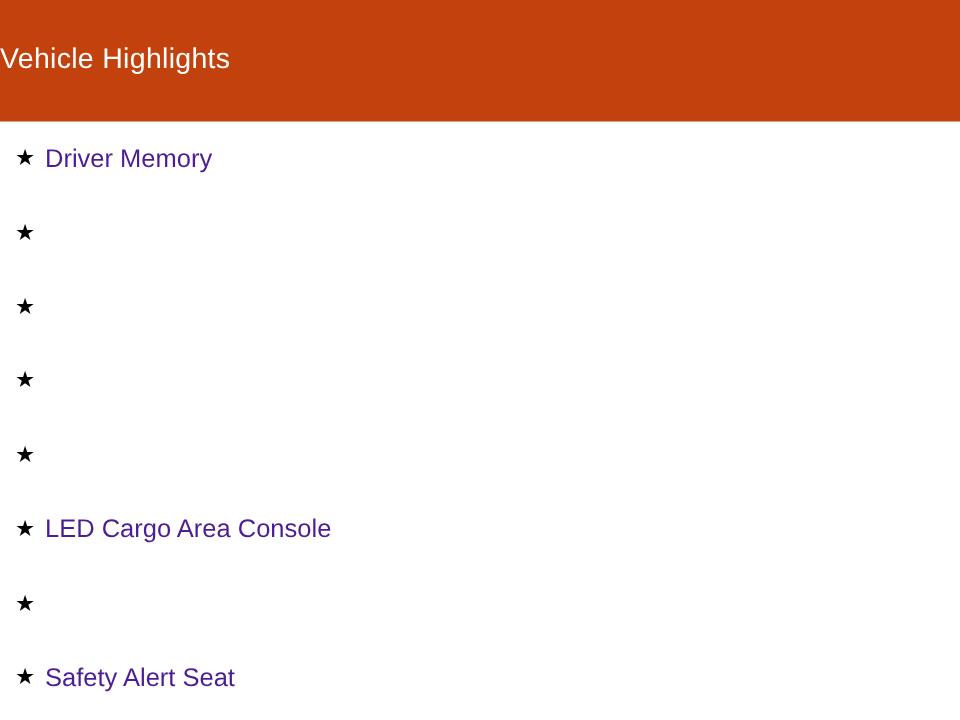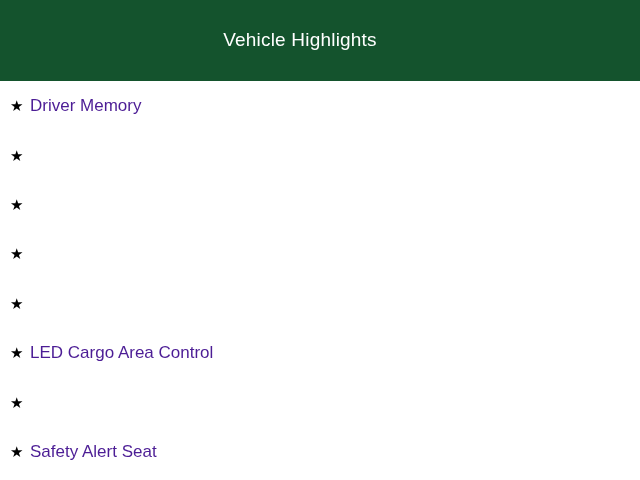--- a/index.html
+++ b/index.html
@@ -15,24 +15,24 @@
   }
   .page {
     position: relative;
     width: 640px;
     height: 480px;
     background: #ffffff;
   }
   .header-bar {
     width: 640px;
     height: 81px;
-    background: #14532d;
+    background: #c2410c;
     display: flex;
     align-items: center;
-    justify-content: center;
+    justify-content: flex-start;
     box-sizing: border-box;
     padding-right: 40px;
   }
   .header-title {
     color: #ffffff;
     font-size: 19px;
     letter-spacing: 0.2px;
     line-height: 1;
     padding-bottom: 2px;
   }
@@ -83,21 +83,21 @@
       <span class="bullet-star">★</span>
     </li>
     <li class="feature-item">
       <span class="bullet-star">★</span>
     </li>
     <li class="feature-item">
       <span class="bullet-star">★</span>
     </li>
     <li class="feature-item">
       <span class="bullet-star">★</span>
-      <span class="feature-label">LED Cargo Area Control</span>
+      <span class="feature-label">LED Cargo Area Console</span>
     </li>
     <li class="feature-item">
       <span class="bullet-star">★</span>
     </li>
     <li class="feature-item">
       <span class="bullet-star">★</span>
       <span class="feature-label">Safety Alert Seat</span>
     </li>
   </ul>
 

